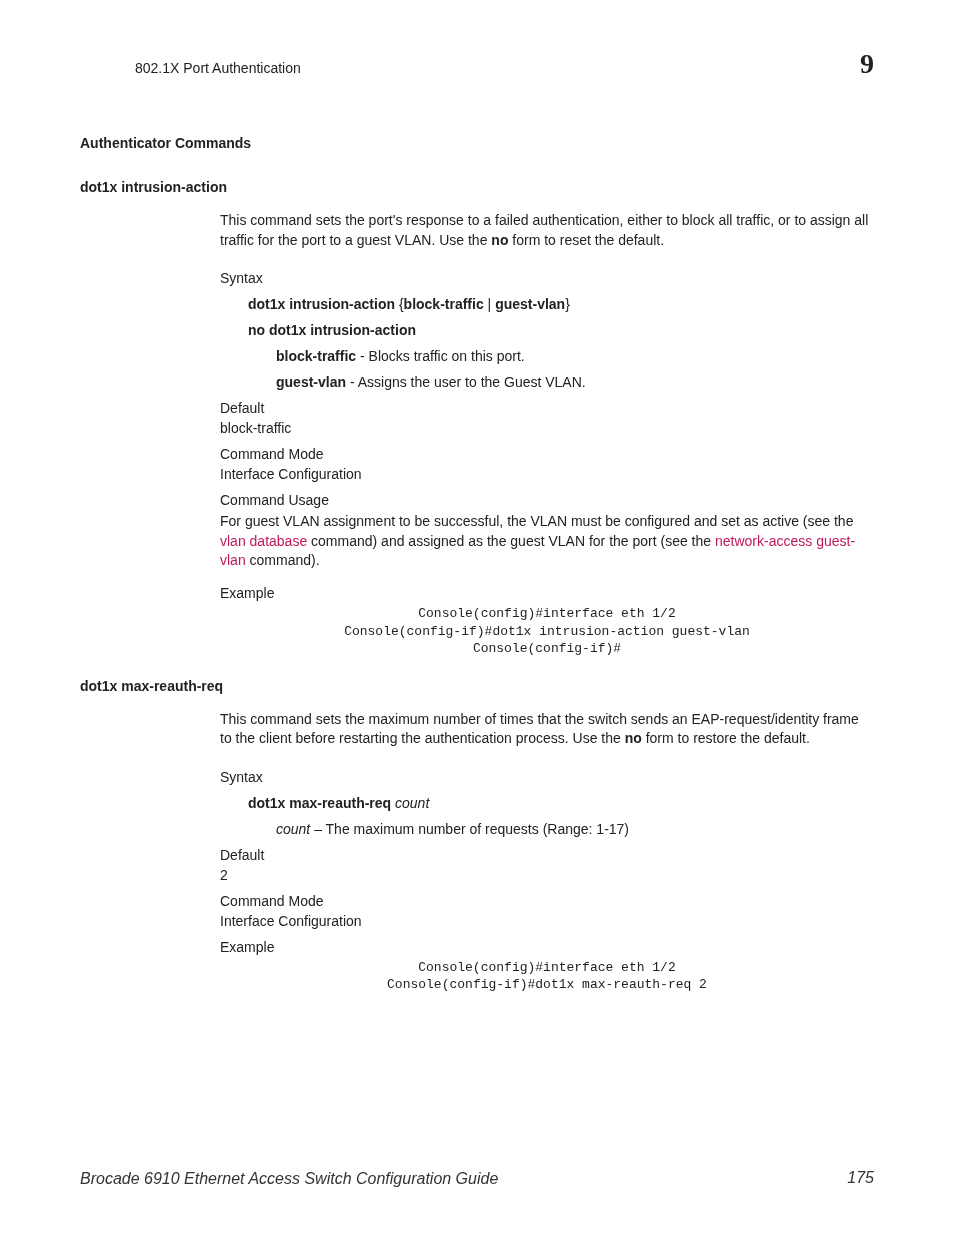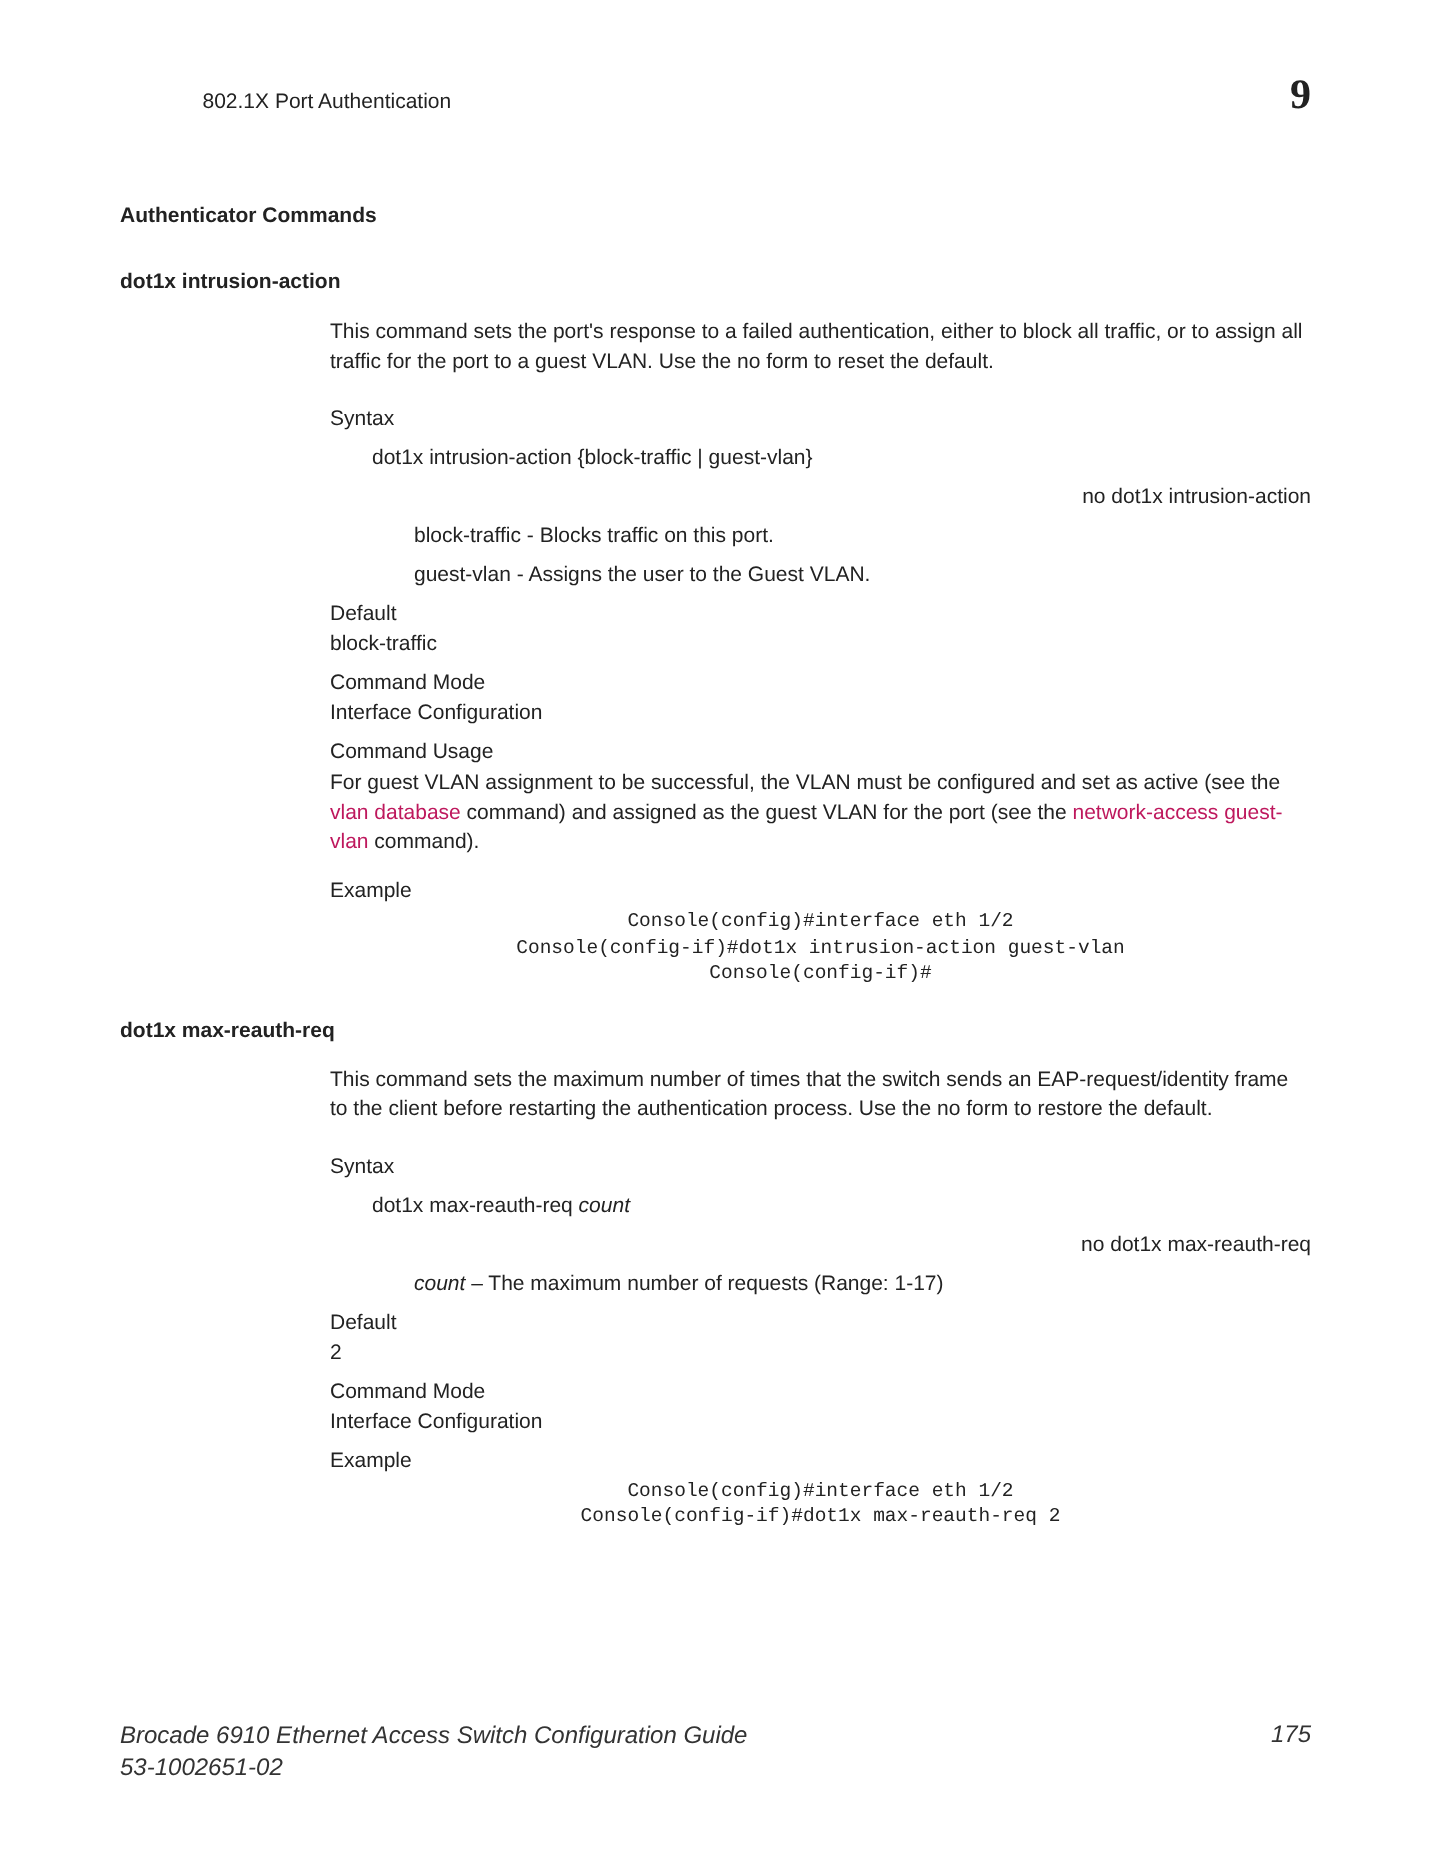--- a/index.html
+++ b/index.html
@@ -47,21 +47,21 @@
     margin-bottom: 20px;
     line-height: 1.4;
   }
   .sub-head {
     font-weight: normal;
     margin-top: 10px;
     margin-bottom: 4px;
   }
   .indent1 { margin-left: 28px; }
   .indent2 { margin-left: 56px; }
-  .bold { font-weight: normal; text-align: right; }
+  .bold { font-weight: bold; }
   .italic { font-style: italic; }
   .link { color: #be185d; }
   pre.code {
     font-family: "Courier New", monospace;
     font-size: 13px;
     margin: 4px 0 20px 0;
     white-space: pre;
     line-height: 1.35;
     text-align: center;
   }
@@ -130,37 +130,35 @@
 
   <div class="body-indent">
     <div class="para">
       <span>This command sets the maximum number of times that the switch sends an EAP-request/identity frame to the client before restarting the authentication process. Use the </span><span class="bold">no</span><span> form to restore the default.</span>
     </div>
 
     <div class="sub-head">Syntax</div>
     <div class="indent1" style="margin-top:10px;margin-bottom:10px">
       <span class="bold">dot1x max-reauth-req </span><span class="italic">count</span>
     </div>
-    <div class="indent1 bold" style="margin-bottom:10px">no dot1x max-reauth-req</div>
     <div class="indent2" style="margin-bottom:10px">
       <span class="italic">count</span><span> – The maximum number of requests (Range: 1-17)</span>
     </div>
 
     <div class="sub-head">Default</div>
     <div>2</div>
 
     <div class="sub-head">Command Mode</div>
     <div>Interface Configuration</div>
 
     <div class="sub-head">Example</div>
     <pre class="code">Console(config)#interface eth 1/2
 Console(config-if)#dot1x max-reauth-req 2</pre>
   </div>
 
   <div class="footer">
     <div class="left">
       <div>Brocade 6910 Ethernet Access Switch Configuration Guide</div>
-      <div>53-1002651-02</div>
     </div>
     <div>175</div>
   </div>
 
 </div>
 
 </body></html>

